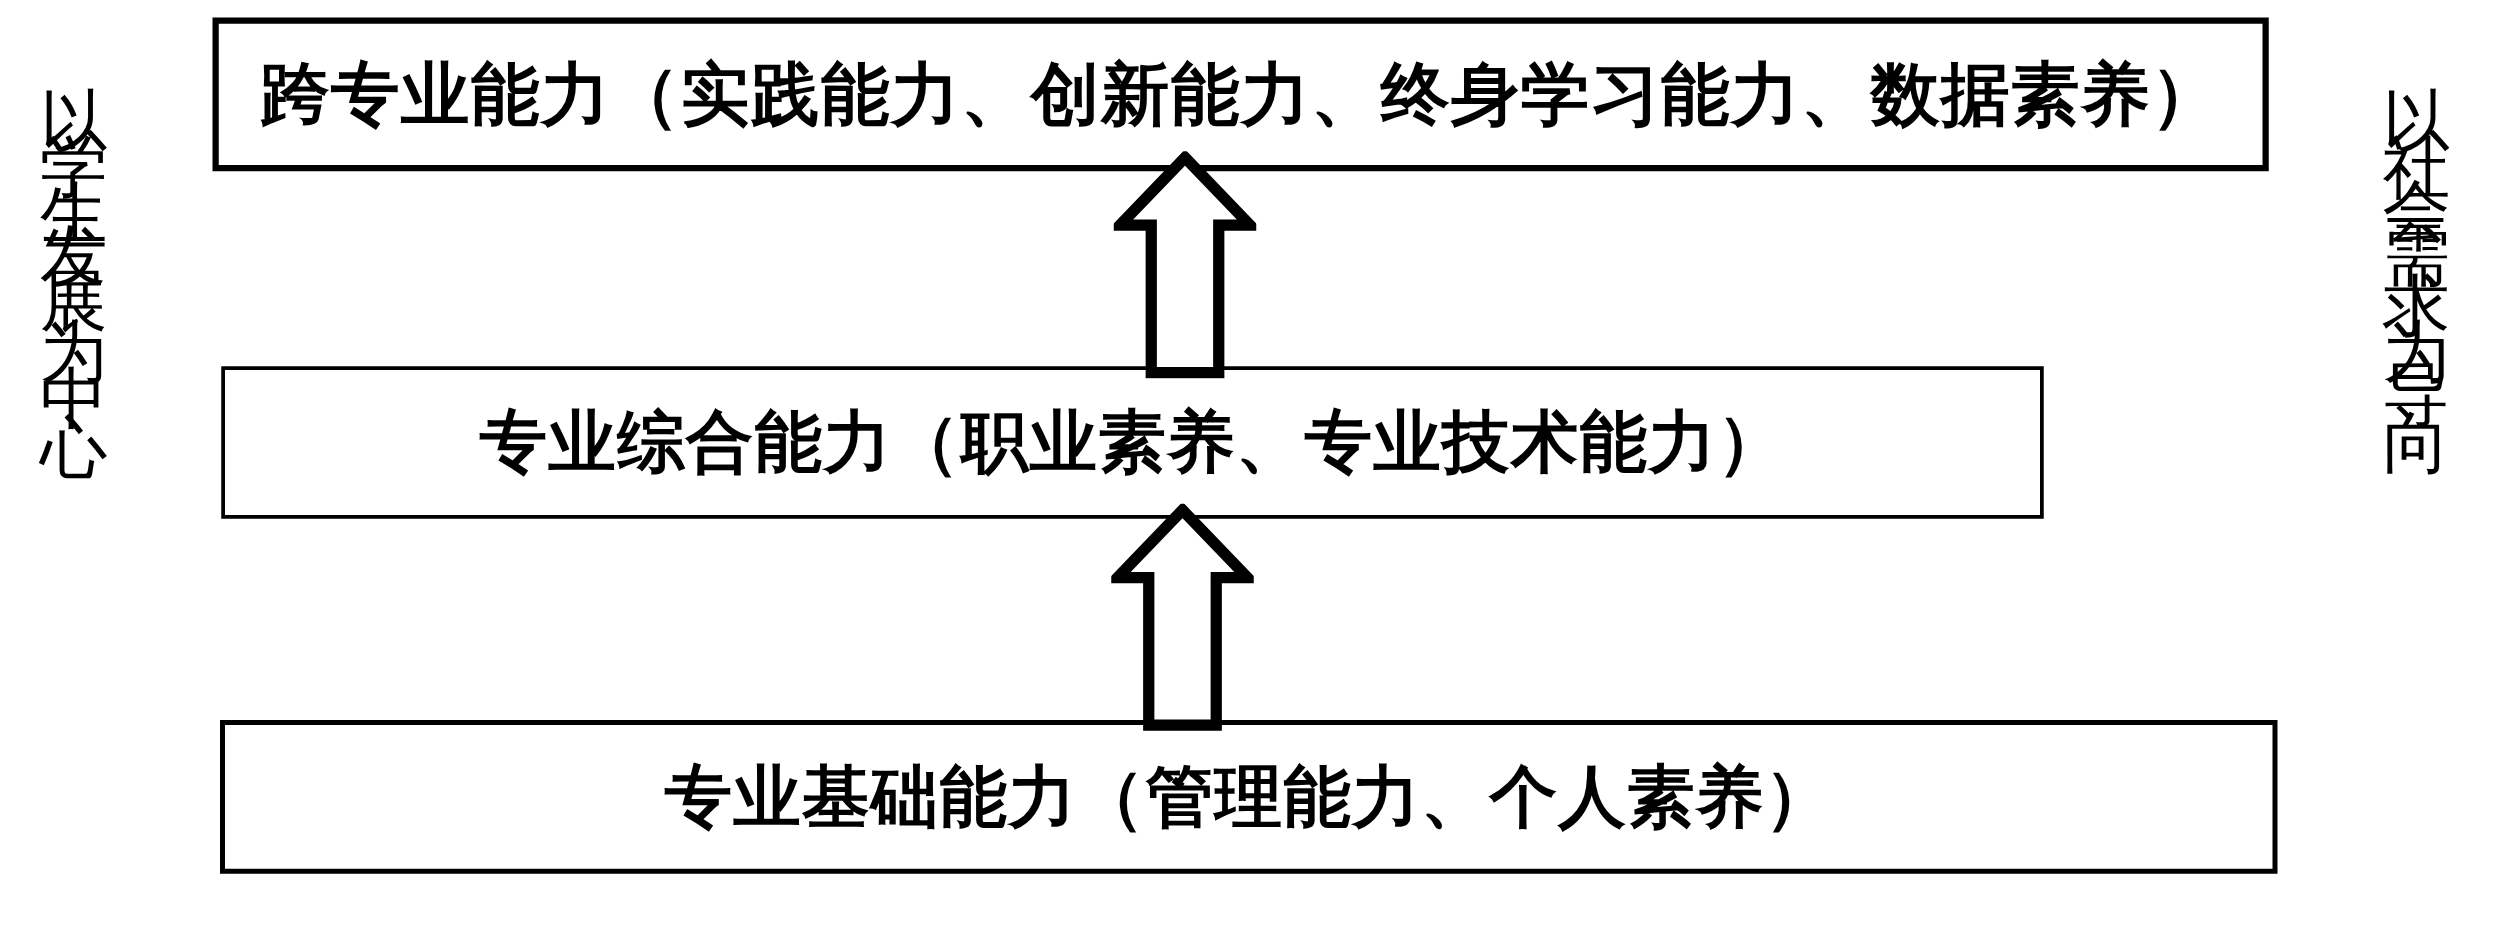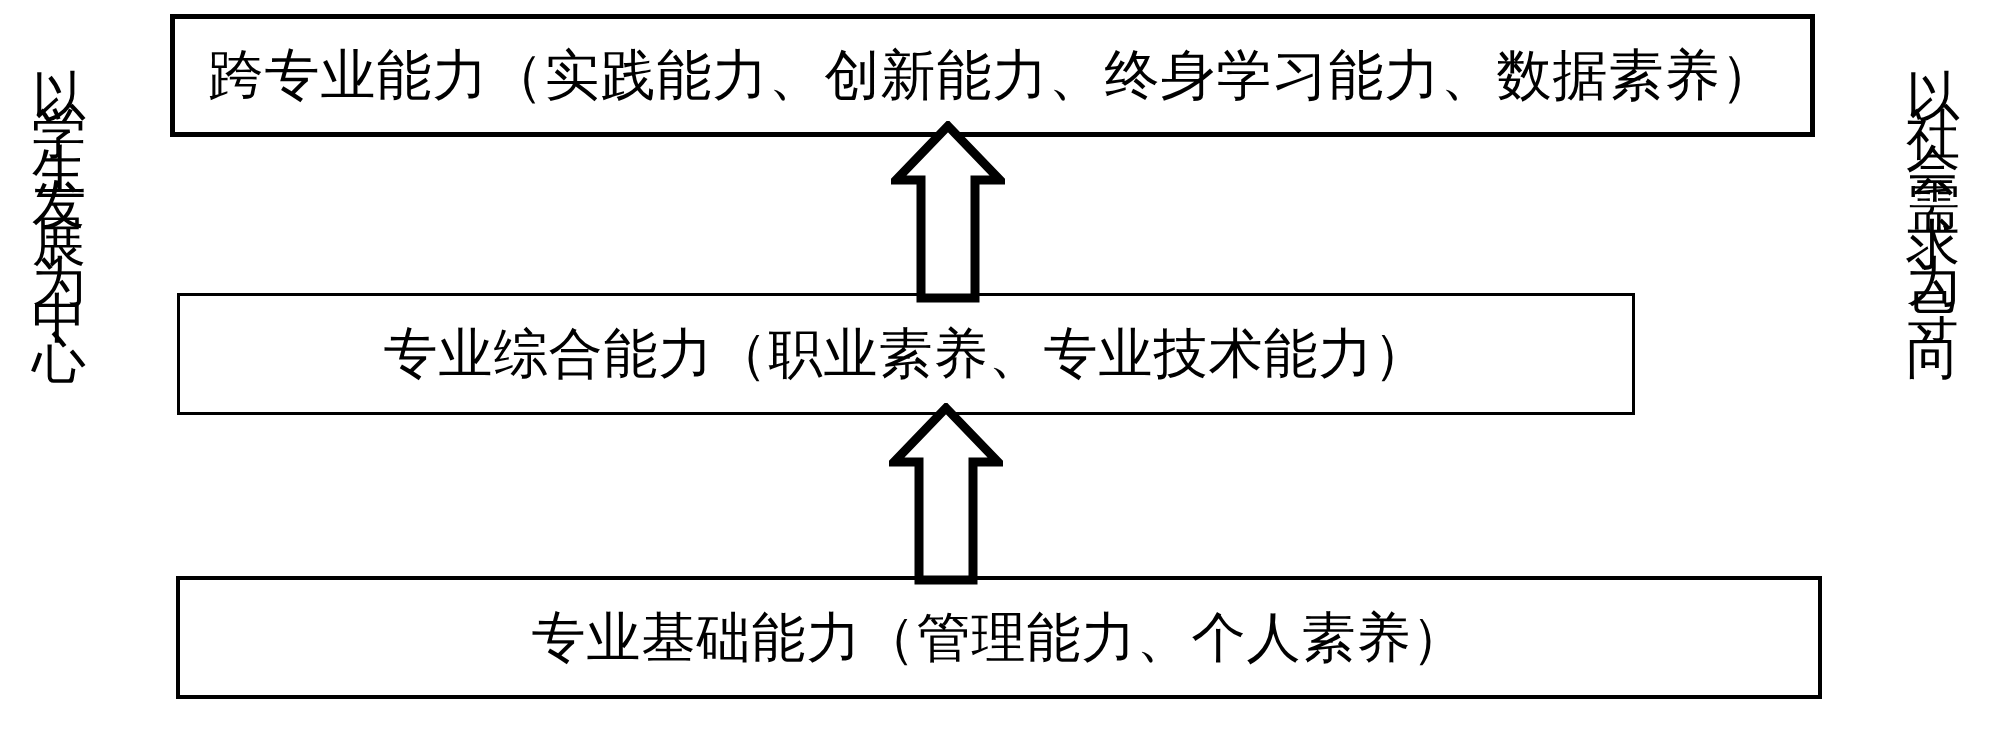--- a/index.html
+++ b/index.html
@@ -36,20 +36,21 @@
     border-style: solid;
     border-color: #000000;
     display: flex;
     align-items: center;
     justify-content: center;
     font-size: 55px;
     line-height: 1;
     white-space: nowrap;
     z-index: 1;
     letter-spacing: 1px;
+    font-weight: bold;
   }
   .level-box.top {
     left: 170px; top: 14px;
     width: 1645px; height: 123px;
     border-width: 5px;
   }
   .level-box.middle {
     left: 177px; top: 293px;
     width: 1458px; height: 122px;
     border-width: 3px;

